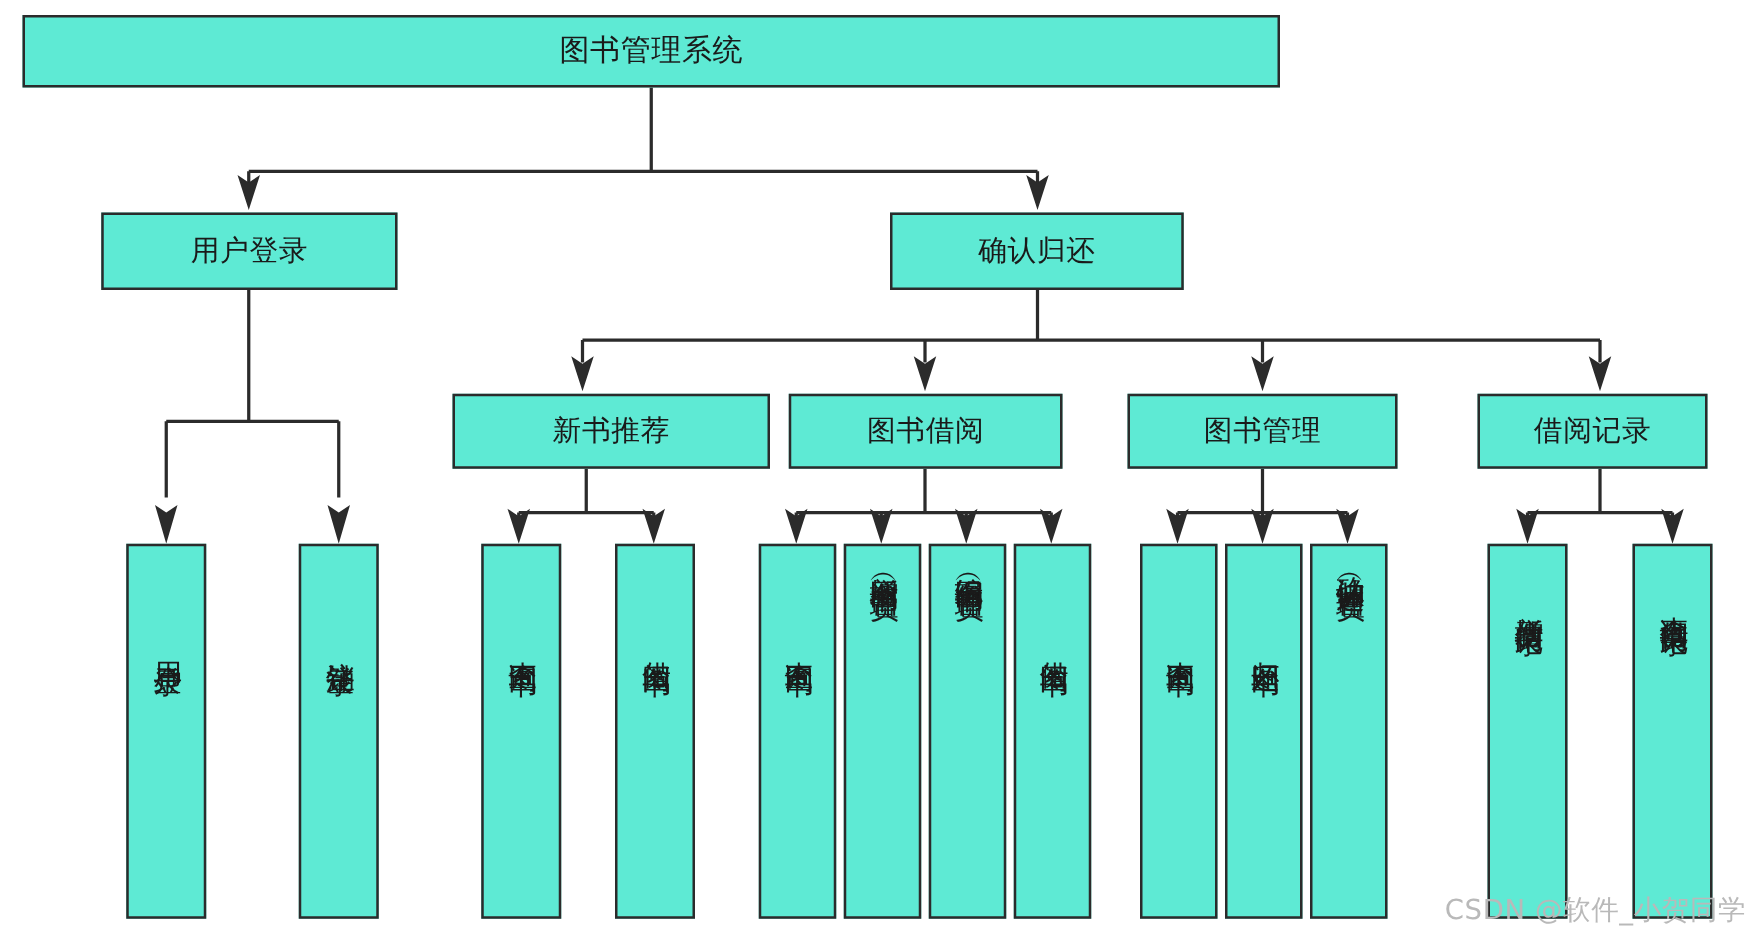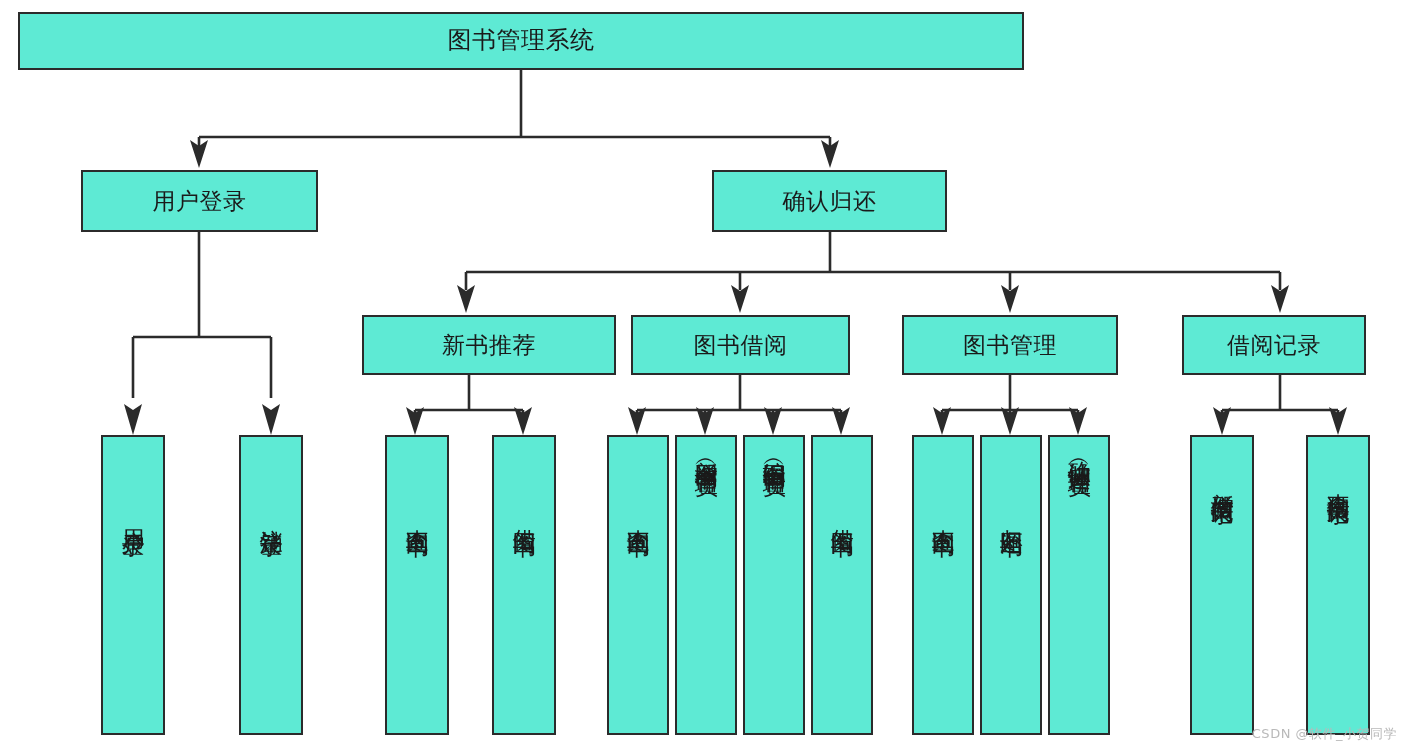--- a/index.html
+++ b/index.html
@@ -53,21 +53,21 @@
     font-size: 23px;
     line-height: 1.28;
     letter-spacing: 2px;
     white-space: nowrap;
     display: block;
   }
   .watermark {
     position: absolute;
     right: 8px;
     bottom: 4px;
-    font-size: 13px;
+    font-size: 22px;
     color: #b9b9b9;
     letter-spacing: 0.5px;
     white-space: nowrap;
   }
 </style>
 </head>
 <body>
 
 <div id="canvas">
 

